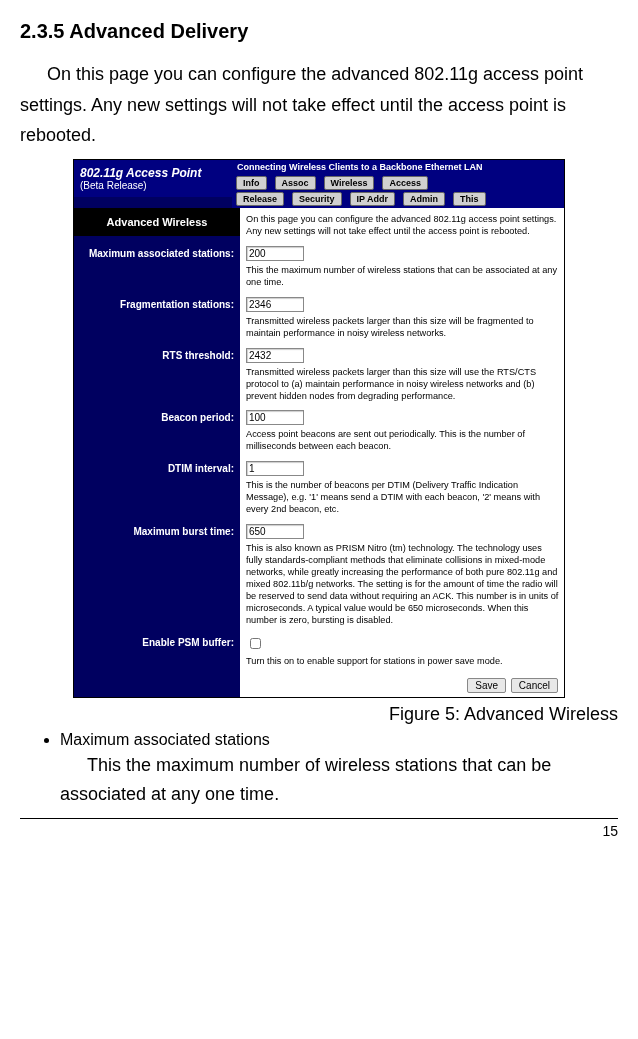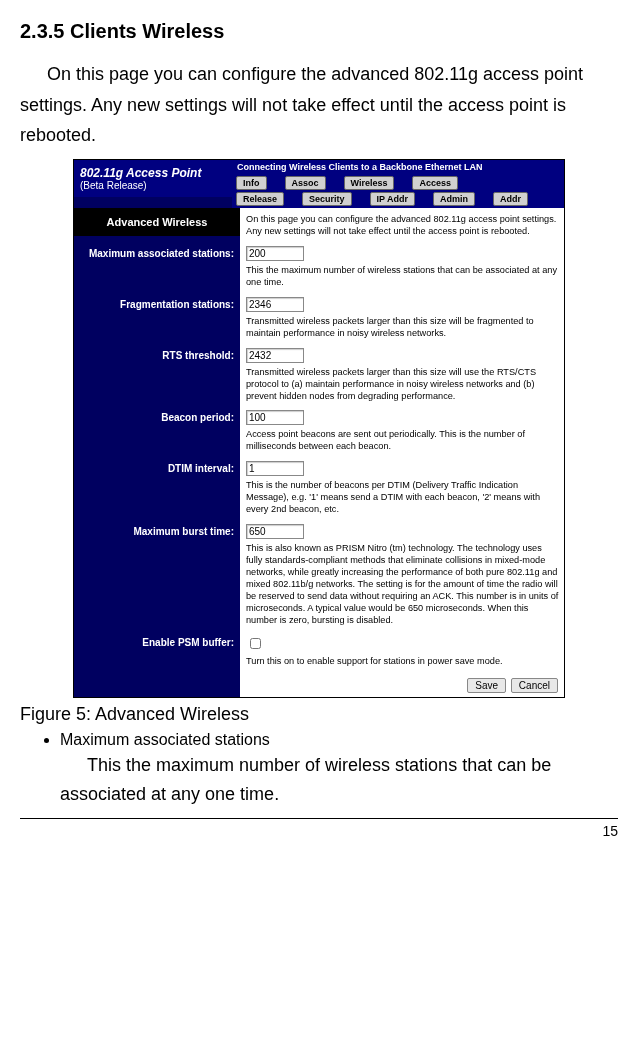--- a/index.html
+++ b/index.html
@@ -57,21 +57,21 @@
     background: #000080;
     color: #fff;
   }
   .connecting {
     font-size: 9px;
     font-weight: bold;
     padding: 2px 5px 4px 5px;
   }
   .tabrow {
     display: flex;
-    gap: 18px;
+    gap: 8px;
     padding-left: 4px;
     margin-bottom: 2px;
   }
   .tab {
     background: #d0d0d0;
     border: 1px solid #666;
     border-radius: 2px;
     padding: 1px 6px;
     font-size: 9px;
     font-weight: bold;
@@ -126,21 +126,21 @@
   }
   .btn {
     font-size: 10px;
     border: 1px solid #888;
     background: #e8e8e8;
     border-radius: 2px;
     padding: 1px 7px;
     margin-left: 2px;
   }
   .caption {
-    text-align: left;
+    text-align: right;
     font-size: 18px;
     margin: 6px 0 6px 0;
   }
   ul.doclist {
     margin: 0 0 0 40px;
     padding: 0;
     font-size: 16px;
   }
   ul.doclist > li {
     margin-bottom: 2px;
@@ -163,21 +163,21 @@
     width: 11px;
     height: 11px;
     vertical-align: middle;
   }
 </style>
 </head>
 <body>
 
 <div class="page">
 
-  <div class="section-heading">2.3.5 Clients Wireless</div>
+  <div class="section-heading">2.3.5 Advanced Delivery</div>
 
   <p class="intro">On this page you can configure the advanced 802.11g access point settings. Any new settings will not take effect until the access point is rebooted.</p>
 
   <div class="screenshot">
 
     <div class="topbar">
       <div class="topleft">
         <div class="apname">802.11g Access Point</div>
         <div class="beta">(Beta Release)</div>
       </div>
@@ -187,21 +187,21 @@
           <span class="tab">Info</span>
           <span class="tab">Assoc</span>
           <span class="tab">Wireless</span>
           <span class="tab">Access</span>
         </div>
         <div class="tabrow">
           <span class="tab">Release</span>
           <span class="tab">Security</span>
           <span class="tab">IP Addr</span>
           <span class="tab">Admin</span>
-          <span class="tab">Addr</span>
+          <span class="tab">This</span>
         </div>
       </div>
     </div>
 
     <table class="formtable" cellspacing="0" cellpadding="0">
       <tbody>
           <tr>
         <td class="lbl" style="text-align:center;padding:0;">
           <div class="advwir">Advanced Wireless</div>
         </td>

